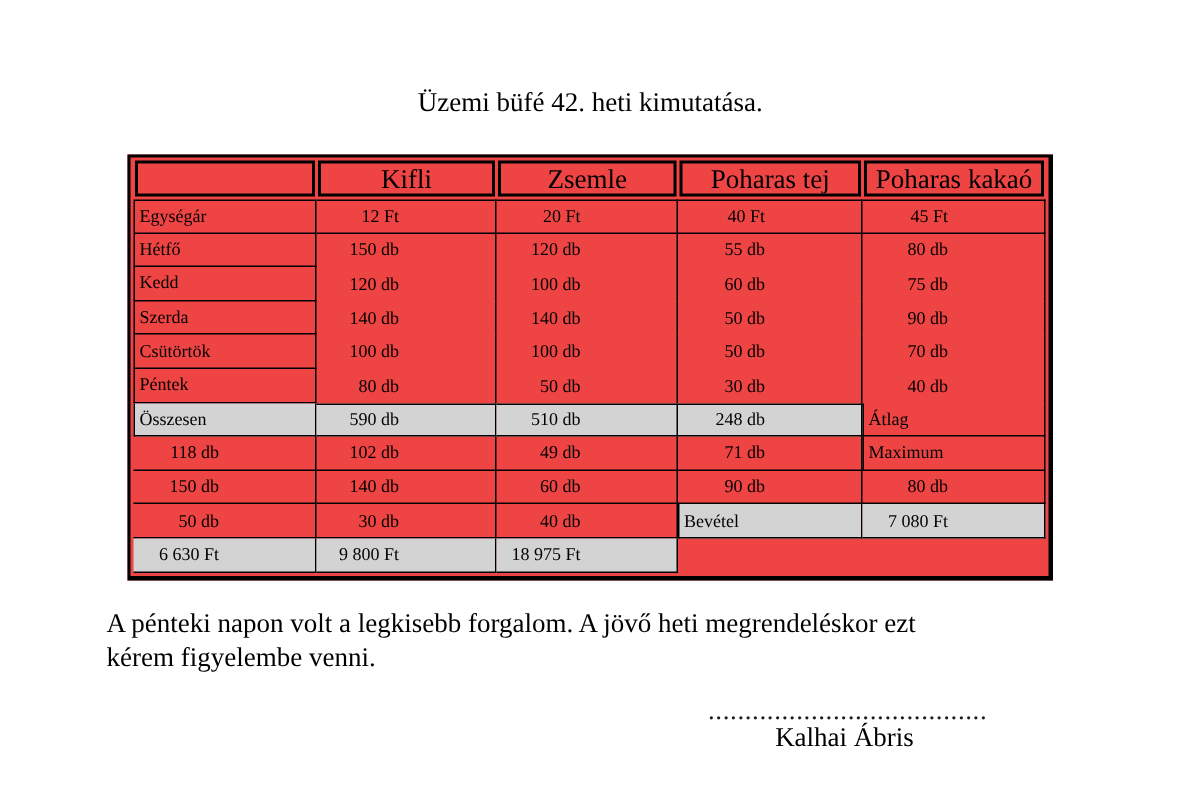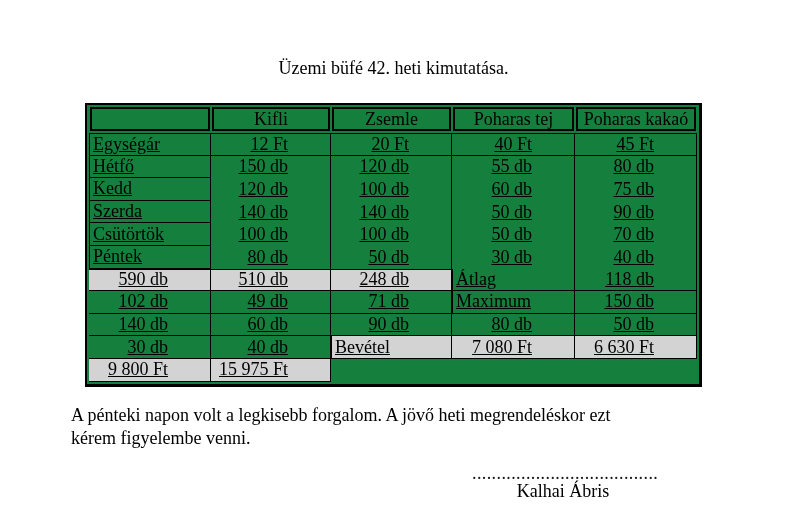--- a/index.html
+++ b/index.html
@@ -13,41 +13,41 @@
 
   .title{
     position:absolute;top:58px;left:0;width:100%;
     text-align:center;line-height:21px;font-size:18px;
   }
 
   
   .frame{
     position:absolute;top:103px;left:85px;
     border:solid #000;border-width:2px 3px 3px 2px;
-    padding:2px;background:#15803d;
+    padding:2px;background:#ef4444;
   }
   .grid{
     display:grid;
     grid-template-columns:122px 120px 121px 123px 122px;
     grid-template-rows:26px repeat(11,22.6px);
   }
   
   .hbox{
     border:2px solid #000;margin:0 1px 2px 1px;
     display:flex;align-items:center;justify-content:center;
     font-size:18px;white-space:nowrap;overflow:hidden;
   }
   
   .c{
     display:flex;align-items:center;
     border-right:1px solid #000;border-bottom:1px solid #000;
-    font-size:18px;white-space:nowrap;overflow:hidden;text-decoration:underline;
+    font-size:12px;white-space:nowrap;overflow:hidden;
   }
   .c.first{border-left:1px solid #000;justify-content:flex-start;padding-left:3px;}
-  .c.num{justify-content:flex-end;padding-right:42px;}
+  .c.num{justify-content:flex-end;padding-right:64px;}
   .c.top{border-top:1px solid #000;}
   .c.noh{border-bottom:none;}
   .c.topline{border-top:1px solid #000;}
   .c.shade{background:#d3d3d3;}
 
   .note{
     position:absolute;top:404px;left:71px;width:575px;
     line-height:23px;font-size:18px;
   }
   .sig{
@@ -105,20 +105,21 @@
       <div class="c num noh">100 db</div>
       <div class="c num noh">50 db</div>
       <div class="c num noh">70 db</div>
 
       <div class="c first">Péntek</div>
       <div class="c num noh">80 db</div>
       <div class="c num noh">50 db</div>
       <div class="c num noh">30 db</div>
       <div class="c num noh">40 db</div>
 
+      <div class="c first shade">Összesen</div>
       <div class="c num topline shade">590 db</div>
       <div class="c num topline shade">510 db</div>
       <div class="c num topline shade">248 db</div>
 
       <div class="c first">Átlag</div>
       <div class="c num">118 db</div>
       <div class="c num">102 db</div>
       <div class="c num">49 db</div>
       <div class="c num">71 db</div>
 
@@ -130,21 +131,21 @@
 
       <div class="c num">80 db</div>
       <div class="c num">50 db</div>
       <div class="c num">30 db</div>
       <div class="c num">40 db</div>
 
       <div class="c first shade">Bevétel</div>
       <div class="c num shade">7 080 Ft</div>
       <div class="c num shade">6 630 Ft</div>
       <div class="c num shade">9 800 Ft</div>
-      <div class="c num shade">15 975 Ft</div>
+      <div class="c num shade">18 975 Ft</div>
 
     </div>
   </div>
 
   <div class="note">A pénteki napon volt a legkisebb forgalom. A jövő heti megrendeléskor ezt kérem figyelembe venni.</div>
 
   <div class="sig">
     <div class="sig-dots">......................................</div>
     <div class="sig-name">Kalhai Ábris</div>
   </div>

